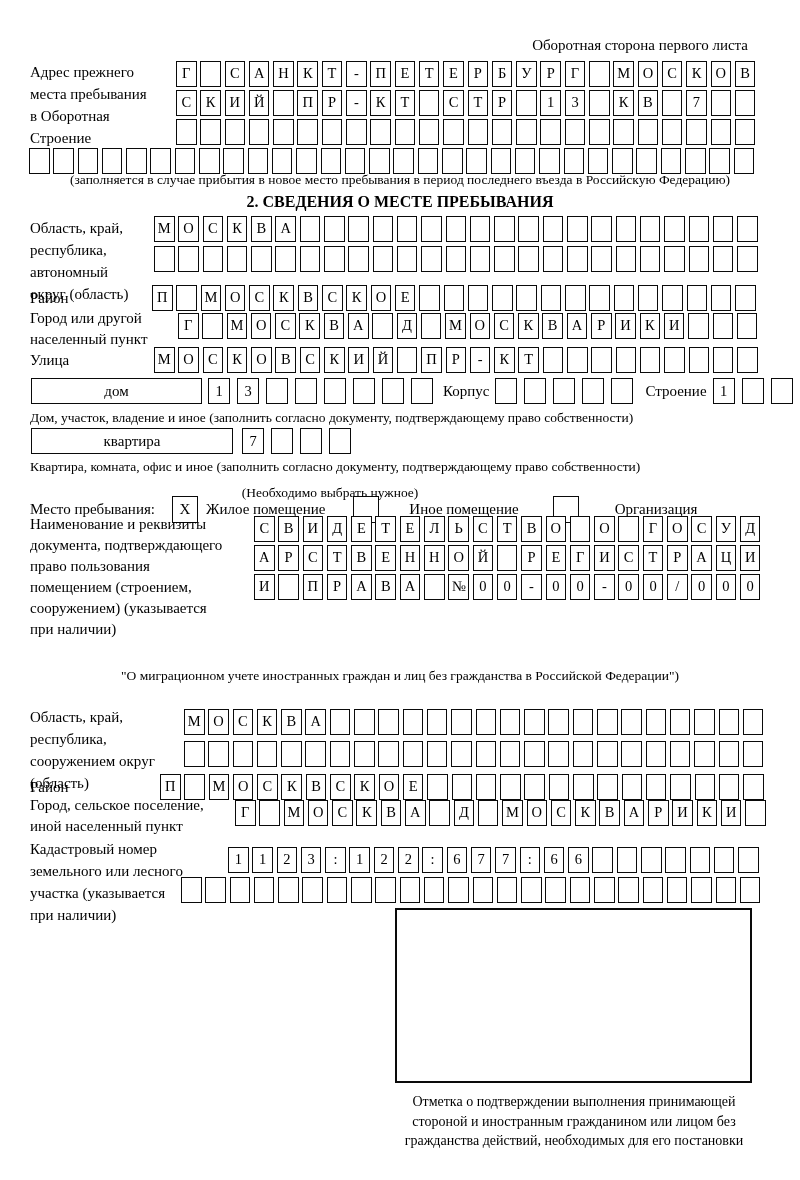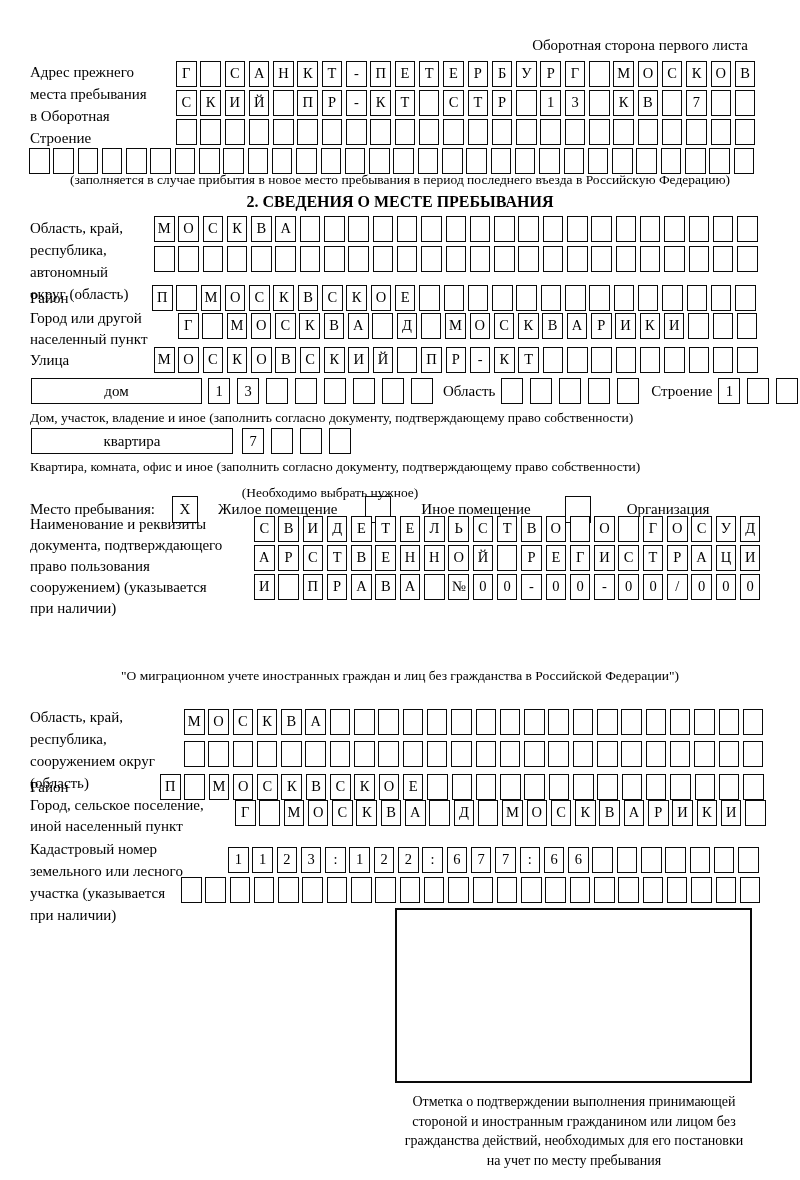--- a/index.html
+++ b/index.html
@@ -324,21 +324,21 @@
     <div class="cellrow wide" style="margin-left:6px;">
         <span class="cell">1</span>
         <span class="cell">3</span>
         <span class="cell"></span>
         <span class="cell"></span>
         <span class="cell"></span>
         <span class="cell"></span>
         <span class="cell"></span>
         <span class="cell"></span>
       </div>
-    <span class="inline-lbl" style="margin-left:10px;">Область</span>
+    <span class="inline-lbl" style="margin-left:10px;">Корпус</span>
     <div class="cellrow wide" style="margin-left:6px;">
         <span class="cell"></span>
         <span class="cell"></span>
         <span class="cell"></span>
         <span class="cell"></span>
         <span class="cell"></span>
       </div>
     <span class="inline-lbl" style="margin-left:12px;">Строение</span>
     <div class="cellrow wide" style="margin-left:6px;">
         <span class="cell">1</span>
@@ -356,32 +356,33 @@
         <span class="cell"></span>
         <span class="cell"></span>
         <span class="cell"></span>
       </div>
   </div>
   <div class="abs lbl-sm" style="left:30px; top:459px;text-align:right;">Квартира, комната, офис и иное (заполнить согласно документу, подтверждающему право собственности)</div>
 
   <div class="abs hrow" style="left:30px; top:496px;gap:8px;">
     <span class="inline-lbl">Место пребывания:</span>
     <span class="checkbox" style="margin-left:9px;">X</span>
-    <span class="inline-lbl" style="margin-left:12px;">Жилое помещение</span>
+    <span class="inline-lbl" style="margin-left:0;">Жилое помещение</span>
     <span class="checkbox" style="margin-left:20px;"></span>
     <span class="inline-lbl" style="margin-left:22px;">Иное помещение</span>
     <span class="checkbox" style="margin-left:26px;"></span>
     <span class="inline-lbl" style="margin-left:28px;">Организация</span>
   </div>
   <div class="abs lbl-sm" style="left:0; top:485px; width:660px; text-align:center;">(Необходимо выбрать нужное)</div>
 
   <div class="abs lbl lines21" style="left:30px; top:514px; width:220px;">
       <div class="line">Наименование и реквизиты</div>
       <div class="line">документа, подтверждающего</div>
       <div class="line">право пользования</div>
+      <div class="line">помещением (строением,</div>
       <div class="line">сооружением) (указывается</div>
       <div class="line">при наличии)</div>
     </div>
   <div class="abs cellrow" style="left:254px; top:516px;">
       <span class="cell">С</span>
       <span class="cell">В</span>
       <span class="cell">И</span>
       <span class="cell">Д</span>
       <span class="cell">Е</span>
       <span class="cell">Т</span>
@@ -624,16 +625,15 @@
       <span class="cell"></span>
       <span class="cell"></span>
       <span class="cell"></span>
     </div>
 
   <div class="abs stamp" style="left:395px; top:908px; width:357px; height:175px;"></div>
   <div class="abs caption-lines" style="left:378px; top:1092px; width:392px;">
       <div class="line">Отметка о подтверждении выполнения принимающей</div>
       <div class="line">стороной и иностранным гражданином или лицом без</div>
       <div class="line">гражданства действий, необходимых для его постановки</div>
-      <div class="line">на учет по месту пребывания</div>
     </div>
 
 </div>
 
 </body></html>

